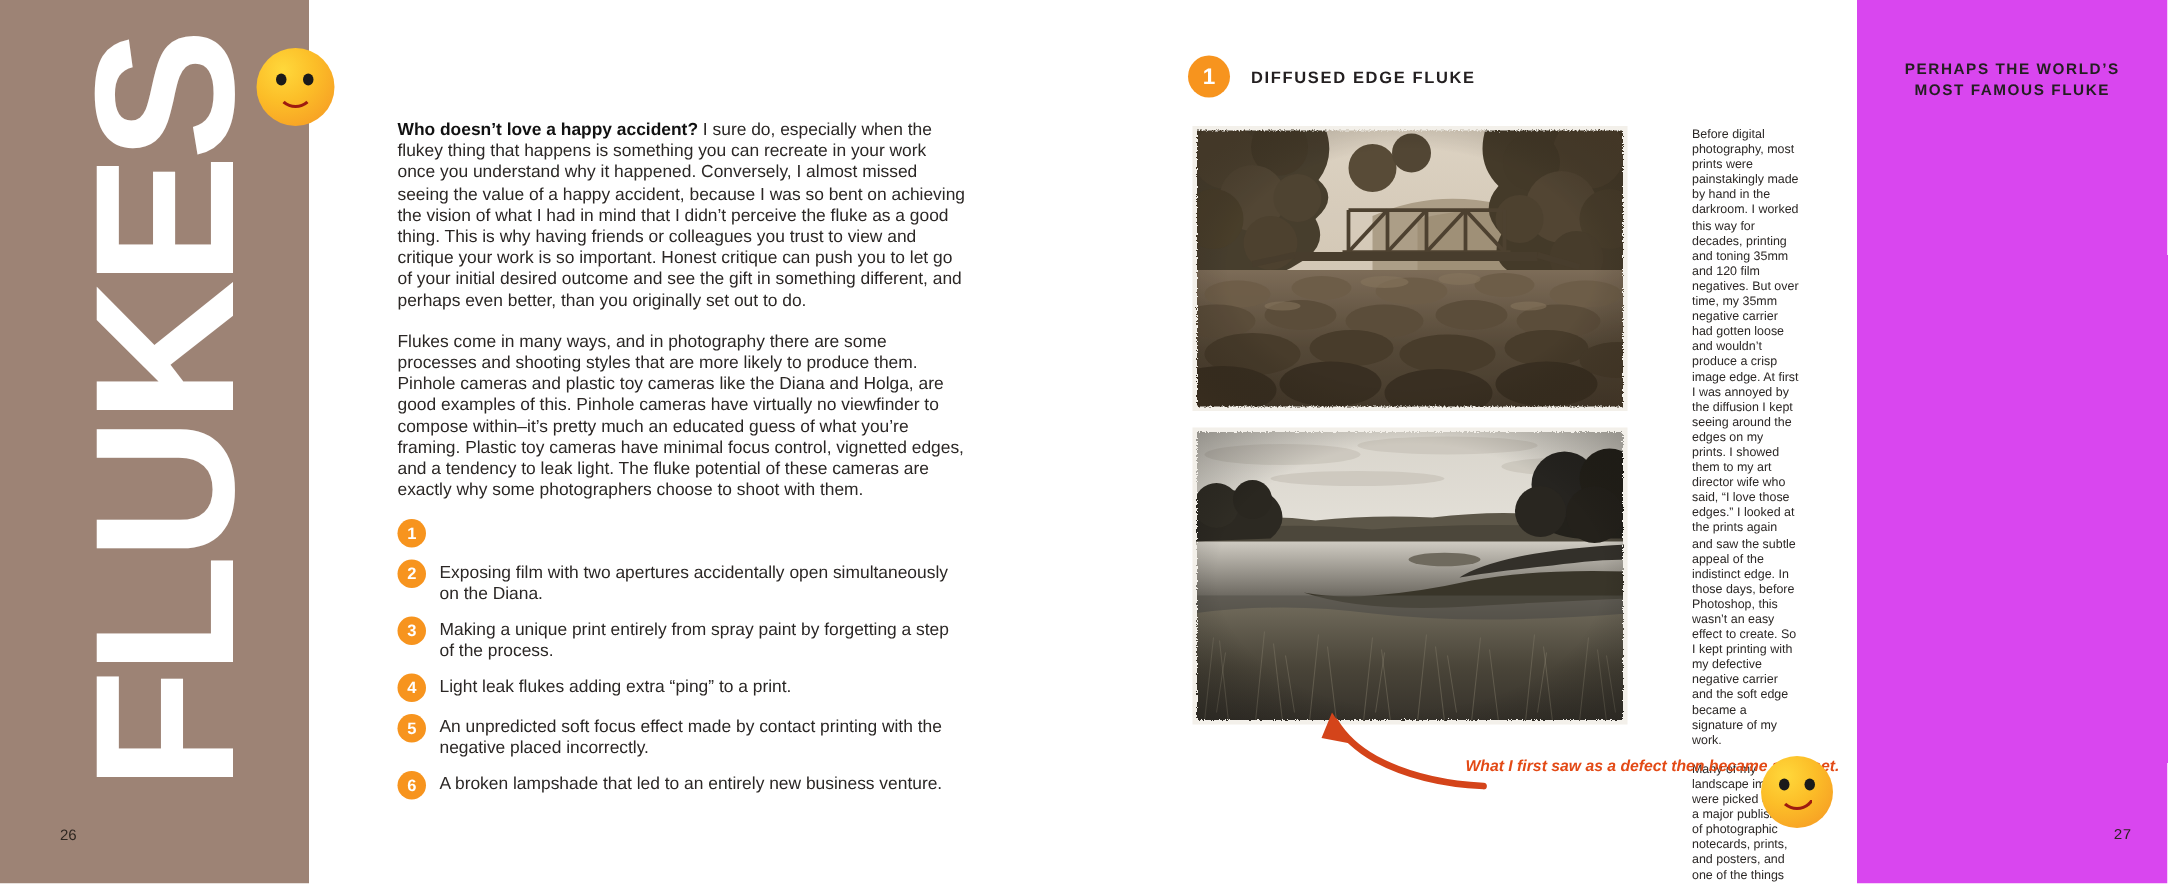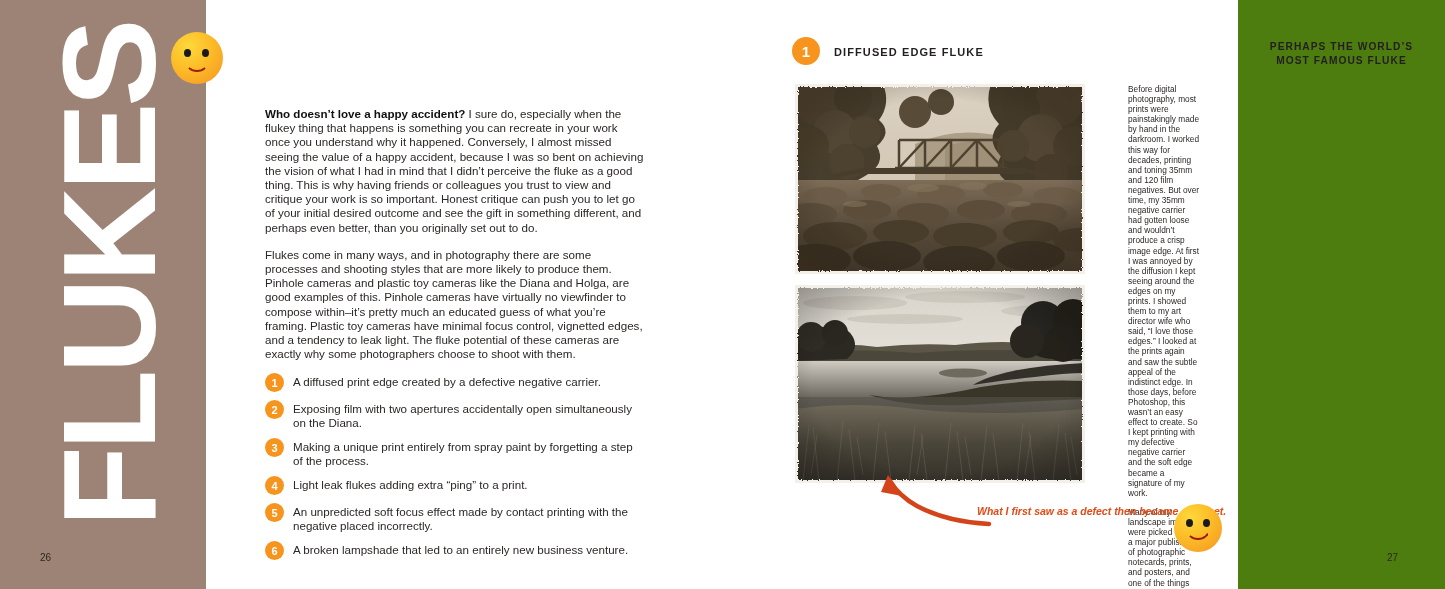--- a/index.html
+++ b/index.html
@@ -55,21 +55,20 @@
     border:2.4px solid #9e1b10;
     border-top-color:transparent;
     border-left-color:transparent;
     border-right-color:transparent;
     border-radius:0 0 60% 60%/0 0 100% 100%;
   }
 
   .body-col {
     position:absolute; left:265px; top:80px; width:380px;
     color:#231f20;
-    margin-top:27px;
   }
   .body-col p {
     font-size:11.6px; line-height:14.2px; margin-bottom:13px;
     color:#2b2725;
   }
   .body-col p b { font-weight:bold; color:#111; }
   .lead-head { font-weight:bold; font-size:11.6px; margin-bottom:11px; color:#111; }
 
   .fluke-list { list-style:none; }
   .fluke-item { display:flex; align-items:flex-start; margin-bottom:9px; }
@@ -80,21 +79,21 @@
     font-size:11px; font-weight:bold;
     display:flex; align-items:center; justify-content:center;
     margin-right:9px; margin-top:-1px;
   }
   .fluke-text { font-size:11.6px; line-height:14px; color:#2b2725; padding-top:1px; }
 
   .page-num {
     position:absolute; font-size:10px; color:#2e2620;margin-left:16px;
   }
   .page-num-left { left:24px; bottom:26px; }
-  .page-num-right { right:47px; bottom:26px; color:#2e2620; }
+  .page-num-right { right:24px; bottom:26px; color:#2e2620;font-family:Liberation Mono, monospace; }
 
   
   .page-right { position:relative; width:723px; height:589px; background:#fff; flex:0 0 723px; }
   .section-head { position:absolute; left:70px; top:38px; display:flex; align-items:center; }
   .section-head .num-badge { width:28px; height:28px; font-size:15px; margin-right:14px; }
   .section-head .sh-label {
     font-size:11px; font-weight:bold; letter-spacing:1.1px; color:#231f20;
   }
 
   .photo {
@@ -118,21 +117,21 @@
   .caption-wrap { position:absolute; left:255px; top:505px; width:260px; }
   .caption-text {
     font-size:10.5px; font-style:italic; font-weight:bold;
     line-height:13px; color:#e34a16;
   }
   .arrow-svg { position:absolute; left:195px; top:-30px; }
 
   
   .sidebar {
     position:absolute; right:0; top:0; width:207px; height:589px;
-    background:#4d7c0f;
+    background:#d946ef;
     padding:40px 26px 0 26px;
   }
   .sidebar-kicker {
     color:#231f20; font-size:10.2px; font-weight:bold;
     letter-spacing:1.05px; line-height:13.5px; text-align:center;
     margin-bottom:26px;
   }
   .sidebar-quote {
     color:#ffffff; font-size:26.5px; line-height:34px;
     font-weight:normal; letter-spacing:-0.3px;
@@ -155,21 +154,20 @@
     </div>
 
     <div class="body-col">
       <p><b>Who doesn’t love a happy accident?</b><span> I sure do, especially when the flukey thing that happens is something you can recreate in your work once you understand why it happened. Conversely, I almost missed seeing the value of a happy accident, because I was so bent on achieving the vision of what I had in mind that I didn’t perceive the fluke as a good thing. This is why having friends or colleagues you trust to view and critique your work is so important. Honest critique can push you to let go of your initial desired outcome and see the gift in something different, and perhaps even better, than you originally set out to do.</span></p>
       <p>Flukes come in many ways, and in photography there are some processes and shooting styles that are more likely to produce them. Pinhole cameras and plastic toy cameras like the Diana and Holga, are good examples of this. Pinhole cameras have virtually no viewfinder to compose within–it’s pretty much an educated guess of what you’re framing. Plastic toy cameras have minimal focus control, vignetted edges, and a tendency to leak light. The fluke potential of these cameras are exactly why some photographers choose to shoot with them.</p>
 
 
       <ul class="fluke-list">
         <li class="fluke-item">
           <span class="num-badge">1</span>
-          <span class="fluke-text">A diffused print edge created by a defective negative carrier.</span>
         </li>
         <li class="fluke-item">
           <span class="num-badge">2</span>
           <span class="fluke-text">Exposing film with two apertures accidentally open simultaneously on the Diana.</span>
         </li>
         <li class="fluke-item">
           <span class="num-badge">3</span>
           <span class="fluke-text">Making a unique print entirely from spray paint by forgetting a step of the process.</span>
         </li>
         <li class="fluke-item">

